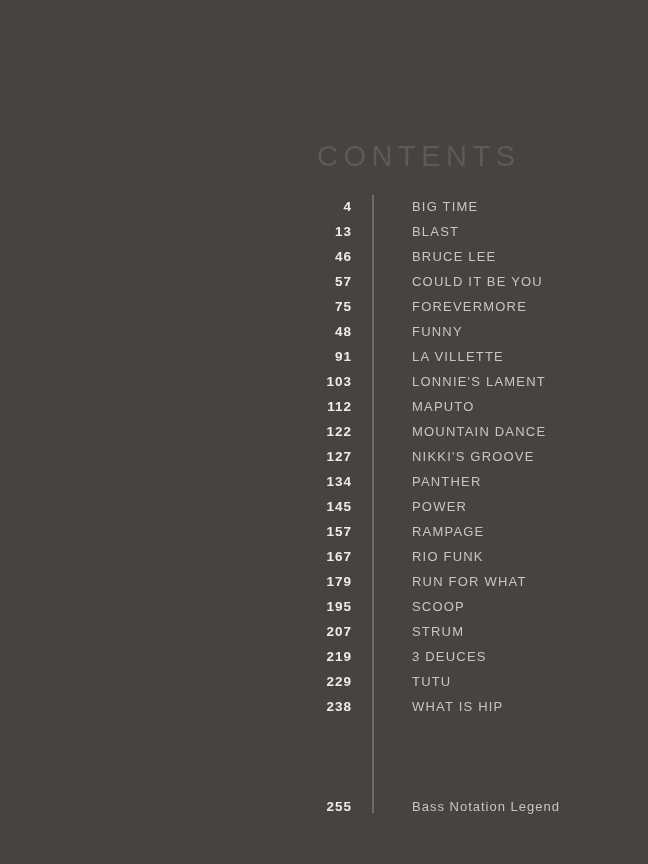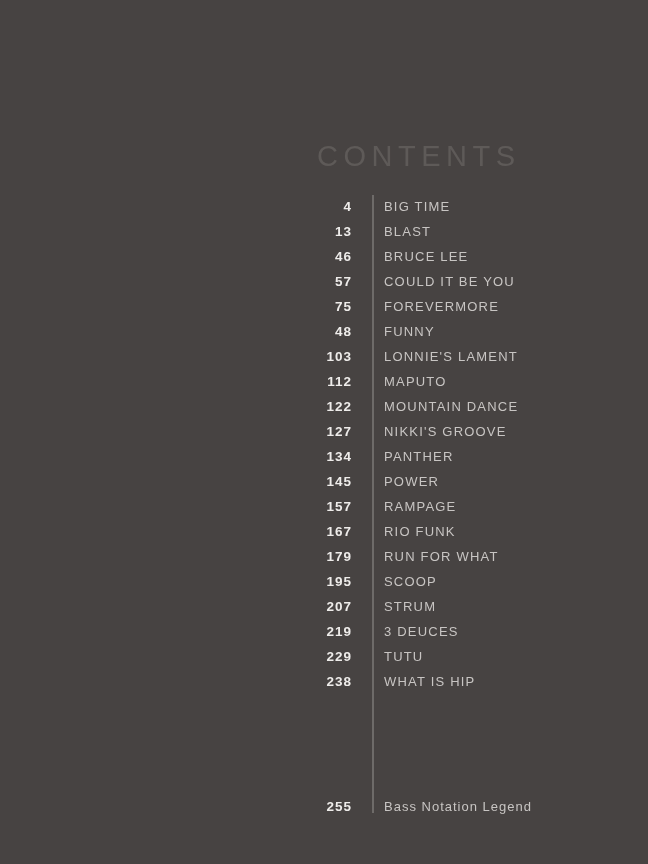--- a/index.html
+++ b/index.html
@@ -58,21 +58,21 @@
     display: inline-block;
     width: 352px;
     text-align: right;
     font-size: 13.5px;
     font-weight: 700;
     letter-spacing: 1px;
     color: var(--number, #eeecea);
   }
   .song {
     display: inline-block;
-    margin-left: 32px;
+    margin-left: 60px;
     font-size: 13px;
     letter-spacing: 1.2px;
     color: var(--song, #c8c5c3);
   }
   .legend-row .song {
     letter-spacing: 1px;
   }
 </style>
 </head>
 <body>
@@ -109,20 +109,24 @@
   <div class="row">
     <span class="num">75</span>
     <span class="song">FOREVERMORE</span>
   </div>
 
   <div class="row">
     <span class="num">48</span>
     <span class="song">FUNNY</span>
   </div>
 
+  <div class="row">
+    <span class="num">91</span>
+    <span class="song">LA VILLETTE</span>
+  </div>
 
   <div class="row">
     <span class="num">103</span>
     <span class="song">LONNIE'S LAMENT</span>
   </div>
 
   <div class="row">
     <span class="num">112</span>
     <span class="song">MAPUTO</span>
   </div>

